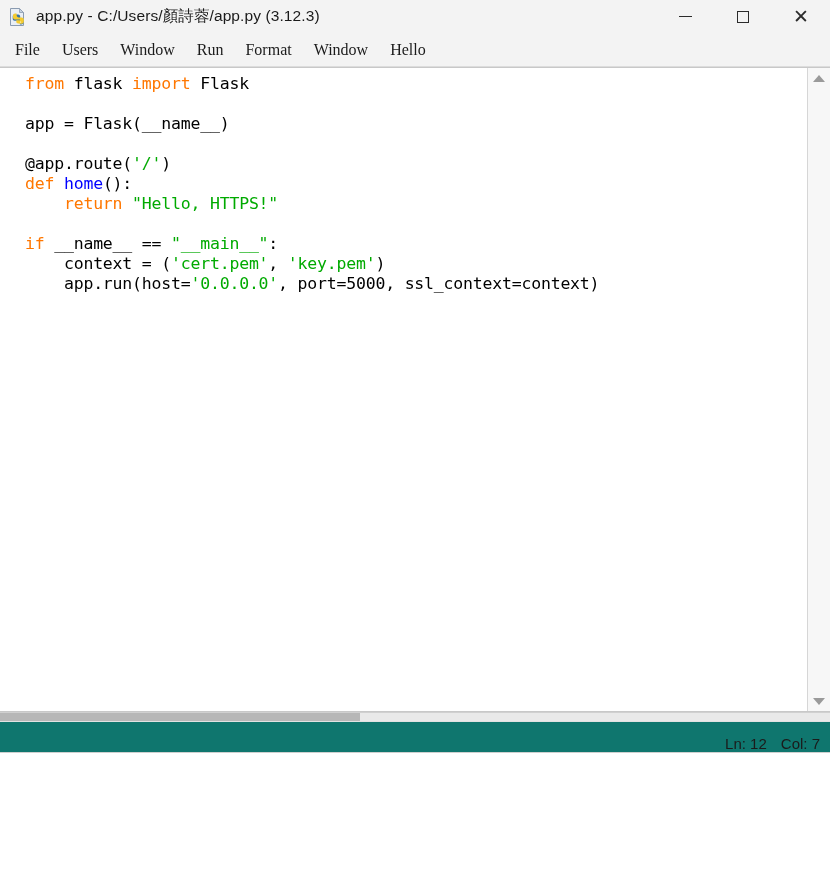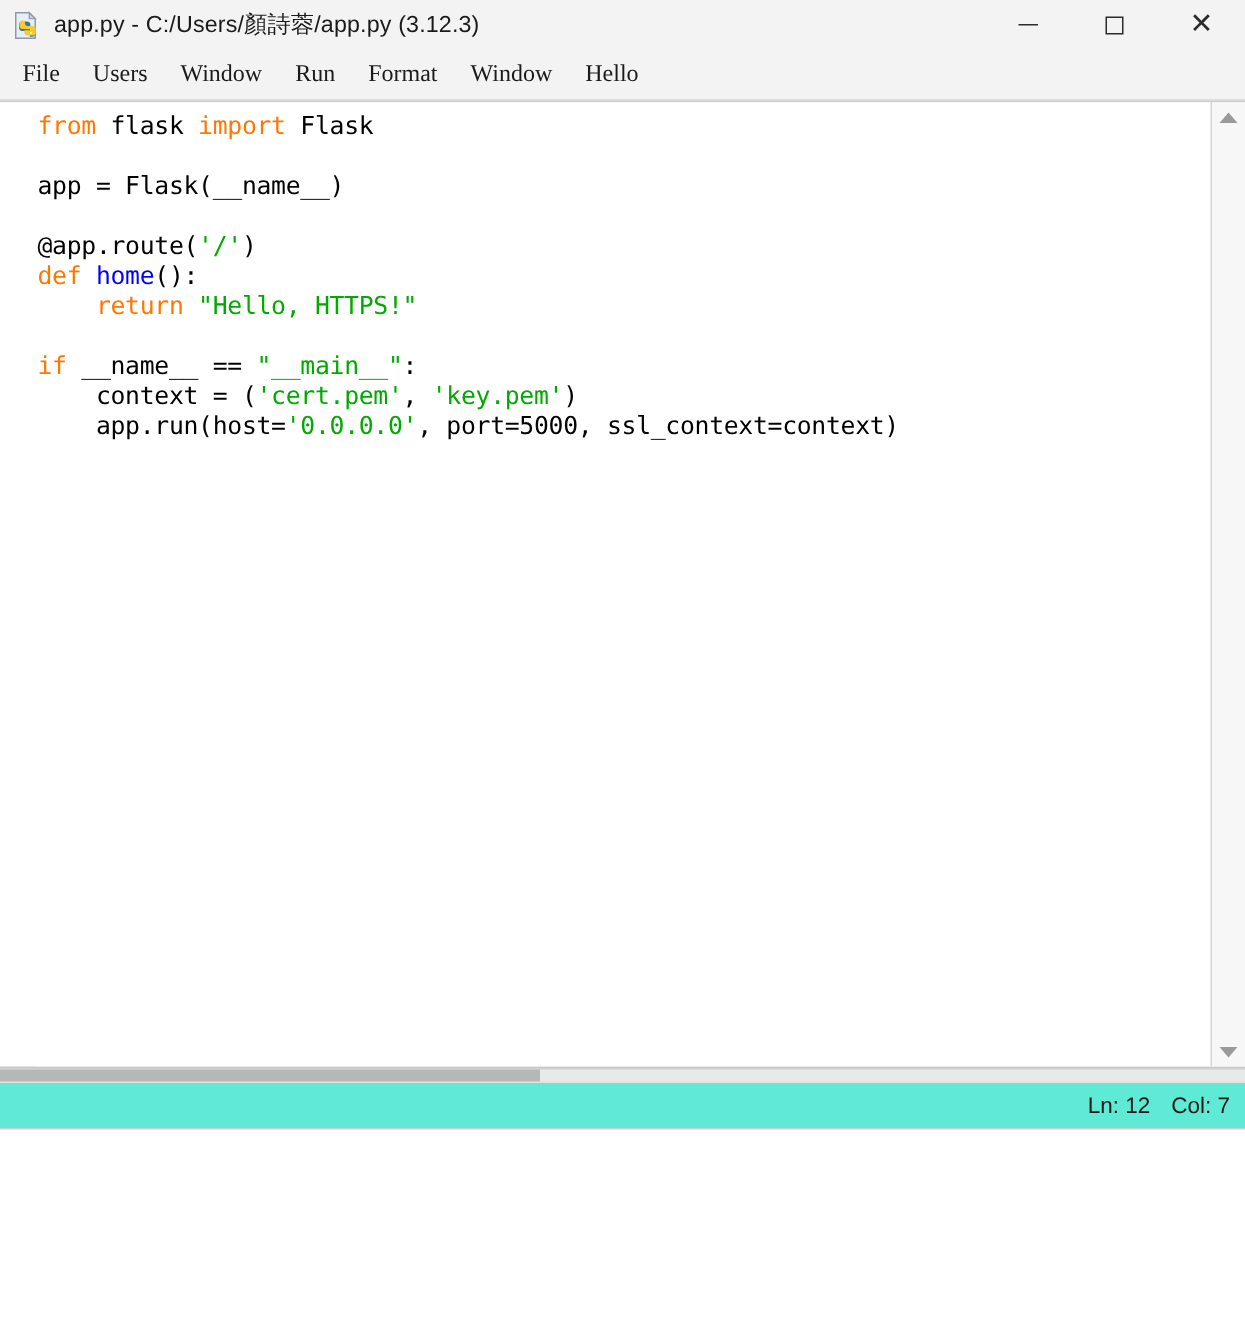--- a/index.html
+++ b/index.html
@@ -175,24 +175,24 @@
     top: 0;
     height: 8px;
     width: 360px;
     background: #b7b7b7;
   }
 
   
   #statusbar {
     height: 31px;
     min-height: 31px;
-    background: #5eead4;
+    background: #0f766e;
     border-top: 1px solid #e2e2e2;
     display: flex;
-    align-items: center;
+    align-items: flex-end;
     justify-content: flex-end;
     padding-right: 10px;
     box-sizing: border-box;
   }
   .status-text {
     font-family: "Liberation Sans", sans-serif;
     font-size: 15px;
     color: #1b1b1b;
     margin-left: 14px;
     white-space: nowrap;

